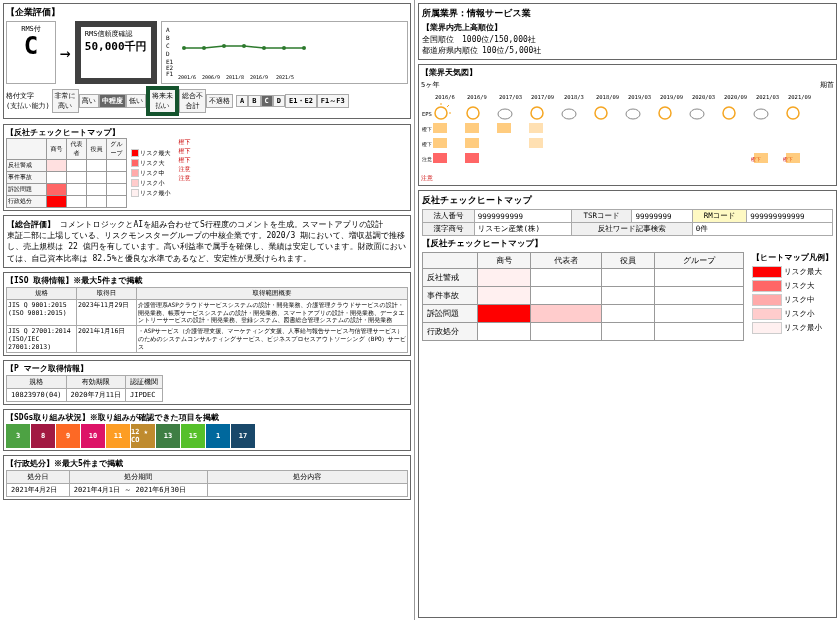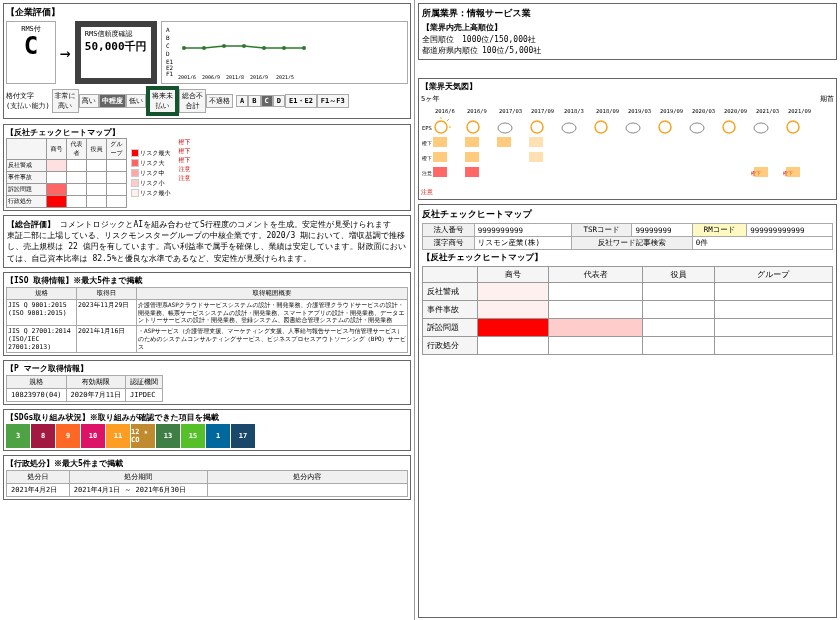--- a/index.html
+++ b/index.html
@@ -164,21 +164,21 @@
           <div>橙下</div>
           <div>橙下</div>
           <div style="color:#cc0000;">注意</div>
           <div style="color:#cc0000;">注意</div>
         </div>
       </div>
     </div>
 
     <div style="border:1px solid #666; margin:2px 3px; padding:3px; font-size:8px; line-height:1.4;">
       <span style="font-weight:bold;">【総合評価】</span>
-      <span>コメントロジックとAIを組み合わせてS行程度のコメントを生成。安定性が見受けられます</span>
+      <span>コメントロジックとAIを組み合わせてS行程度のコメントを生成。スマートアプリの設計</span>
       <br>
       <span>東証二部に上場している、リスクモンスターグループの中核企業です。2020/3 期において、増収基調で推移し、売上規模は 22 億円を有しています。高い利益率で属手を確保し、業績は安定しています。財政面においては、自己資本比率は 82.5%と優良な水準であるなど、安定性が見受けられます。</span>
     </div>
 
     <div style="border:1px solid #666; margin:2px 3px; padding:2px; font-size:7px;">
       <div style="font-weight:bold; font-size:8px; margin-bottom:1px;">【ISO 取得情報】※最大5件まで掲載</div>
       <table style="font-size:6.5px; border-collapse:collapse; width:100%;">
         <tbody>
             <tr>
           <th style="border:1px solid #aaa; padding:1px; background:#f0f0f0; width:70px;">規格</th>
@@ -248,21 +248,21 @@
           <td style="border:1px solid #aaa; padding:1px 4px;"></td>
         </tr>
       </tbody>
         </table>
     </div>
 
   </div>
 
   <div class="right-panel">
 
-    <div style="border:1px solid #666; margin:3px 3px 16px 3px; padding:3px;">
+    <div style="border:1px solid #666; margin:3px 3px 2px 3px; padding:3px;">
       <div style="font-size:9px; font-weight:bold;">所属業界：情報サービス業</div>
       <div style="display:flex; gap:8px; margin-top:2px;">
         <div>
           <div style="font-weight:bold; font-size:8px; margin-bottom:1px;">【業界内売上高順位】</div>
           <div style="display:flex; gap:4px; font-size:8px; align-items:center;">
             <span>全国順位</span>
             <span style="margin-left:4px;">1000位/150,000社</span>
           </div>
           <div style="display:flex; font-size:8px; align-items:center;">
             <span>都道府県内順位</span>
@@ -397,18 +397,41 @@
               <td style="border:1px solid #999; padding:3px 4px; background:#f5f5f5; font-size:8px;">行政処分</td>
               <td style="border:1px solid #999; padding:3px;"></td>
               <td style="border:1px solid #999; padding:3px;"></td>
               <td style="border:1px solid #999; padding:3px;"></td>
               <td style="border:1px solid #999; padding:3px;"></td>
             </tr>
           </tbody>
             </table>
         </div>
 
+        <div style="font-size:7.5px; display:flex; flex-direction:column; gap:2px; min-width:70px;">
+          <div style="font-size:8px; font-weight:bold; margin-bottom:1px;">【ヒートマップ凡例】</div>
+          <div style="display:flex; align-items:center; gap:2px;">
+            <div style="width:30px;height:12px;background:#ff0000;border:1px solid #ccc;"></div>
+            <span>リスク最大</span>
+          </div>
+          <div style="display:flex; align-items:center; gap:2px;">
+            <div style="width:30px;height:12px;background:#ff6666;border:1px solid #ccc;"></div>
+            <span>リスク大</span>
+          </div>
+          <div style="display:flex; align-items:center; gap:2px;">
+            <div style="width:30px;height:12px;background:#ffaaaa;border:1px solid #ccc;"></div>
+            <span>リスク中</span>
+          </div>
+          <div style="display:flex; align-items:center; gap:2px;">
+            <div style="width:30px;height:12px;background:#ffcccc;border:1px solid #ccc;"></div>
+            <span>リスク小</span>
+          </div>
+          <div style="display:flex; align-items:center; gap:2px;">
+            <div style="width:30px;height:12px;background:#fff0f0;border:1px solid #ccc;"></div>
+            <span>リスク最小</span>
+          </div>
+        </div>
       </div>
     </div>
 
   </div>
 
 </div>
 
 </body></html>

